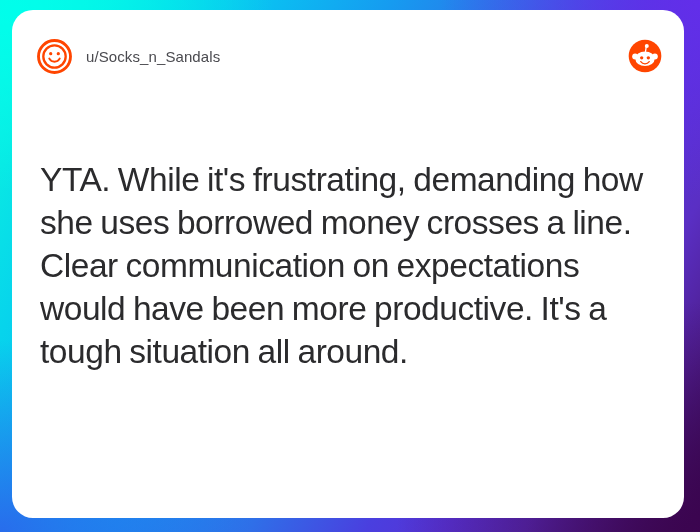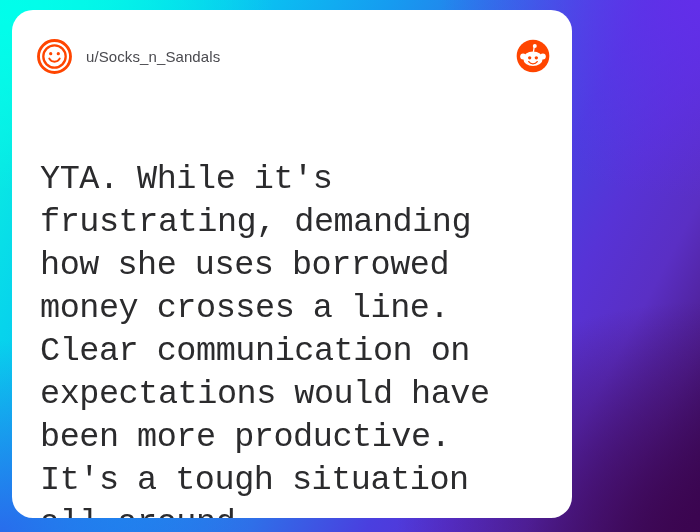--- a/index.html
+++ b/index.html
@@ -47,21 +47,21 @@
       radial-gradient(ellipse 62% 62% at 100% 0%, rgba(100,45,235,.92) 0%, rgba(100,45,235,0) 60%),
       radial-gradient(ellipse 60% 60% at 0% 100%, rgba(45,95,235,.85) 0%, rgba(45,95,235,0) 60%),
       radial-gradient(ellipse 70% 70% at 100% 100%, rgba(60,5,80,.96) 0%, rgba(60,5,80,0) 62%);
   }
 
   
   .card {
     position: absolute;
     left: 12px;
     top: 10px;
-    width: 560px;
+    width: 672px;
     height: 508px;
     background: #ffffff;
     border-radius: 21px;
     box-sizing: border-box;
     overflow: hidden;
   }
 
   
   .card-header {
     position: absolute;
@@ -110,21 +110,20 @@
   }
   .body-text {
     margin: 0;
     font-size: 33.5px;
     line-height: 43px;
     font-weight: 400;
     color: #2b2b2d;
     letter-spacing: -.45px;
     word-spacing: -1.2px;
     text-align: left;
-    font-family: Liberation Mono, monospace;
   }
 </style>
 </head>
 <body>
 
 <div id="stage">
 
   <div class="bg"></div>
   <div class="bg-wash"></div>
 

